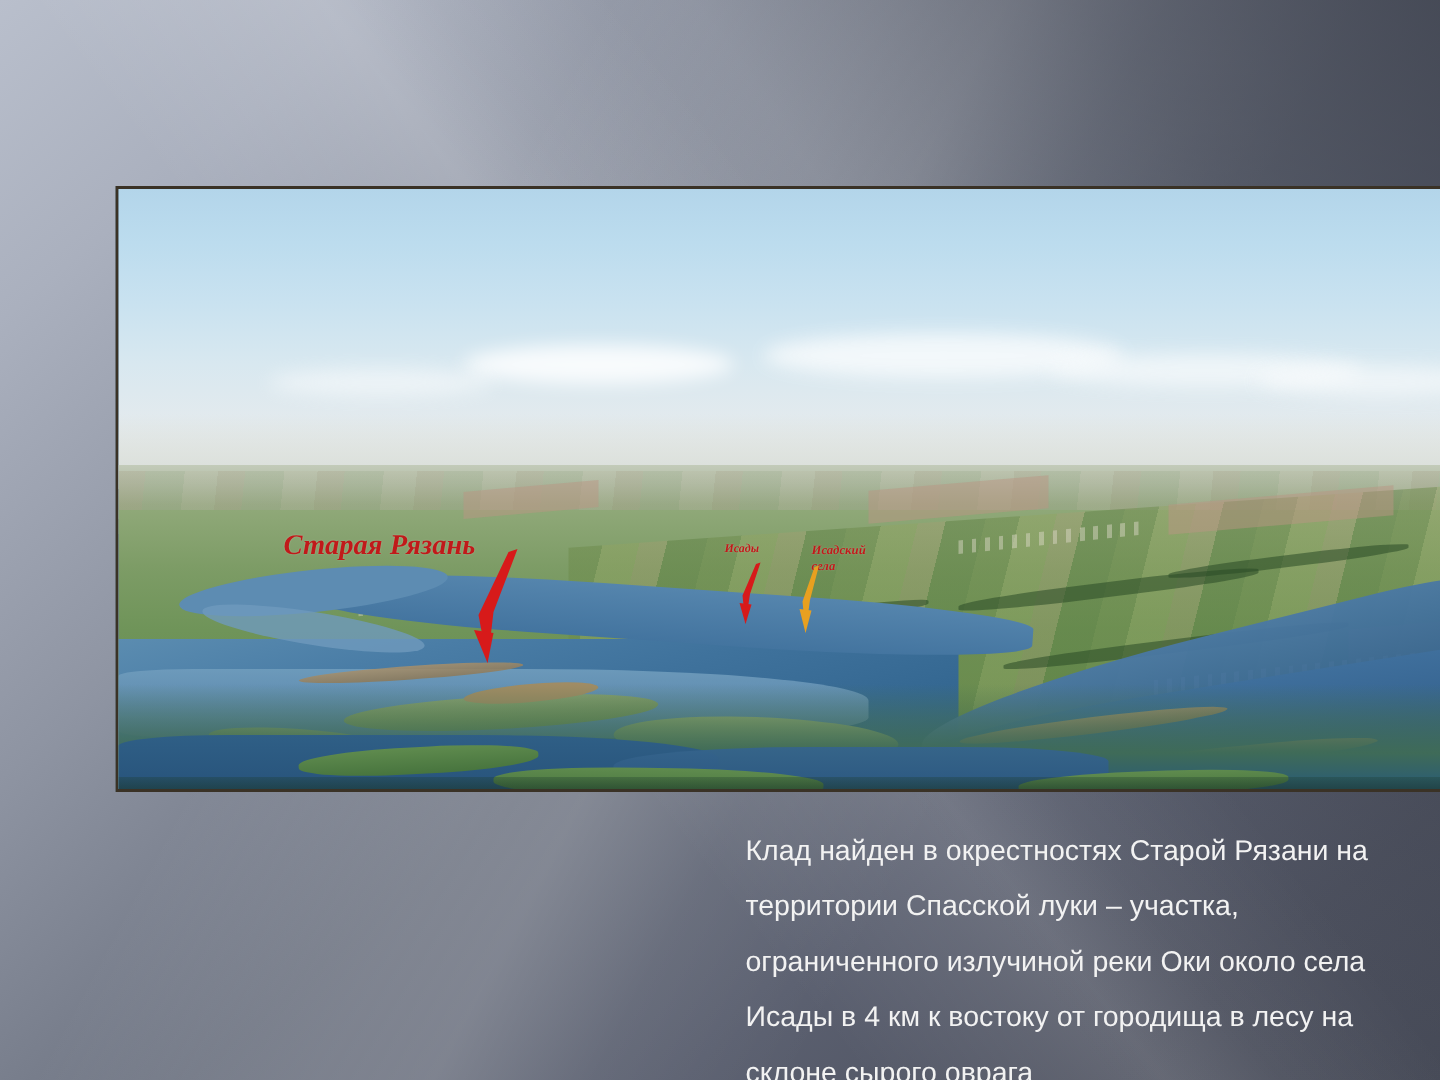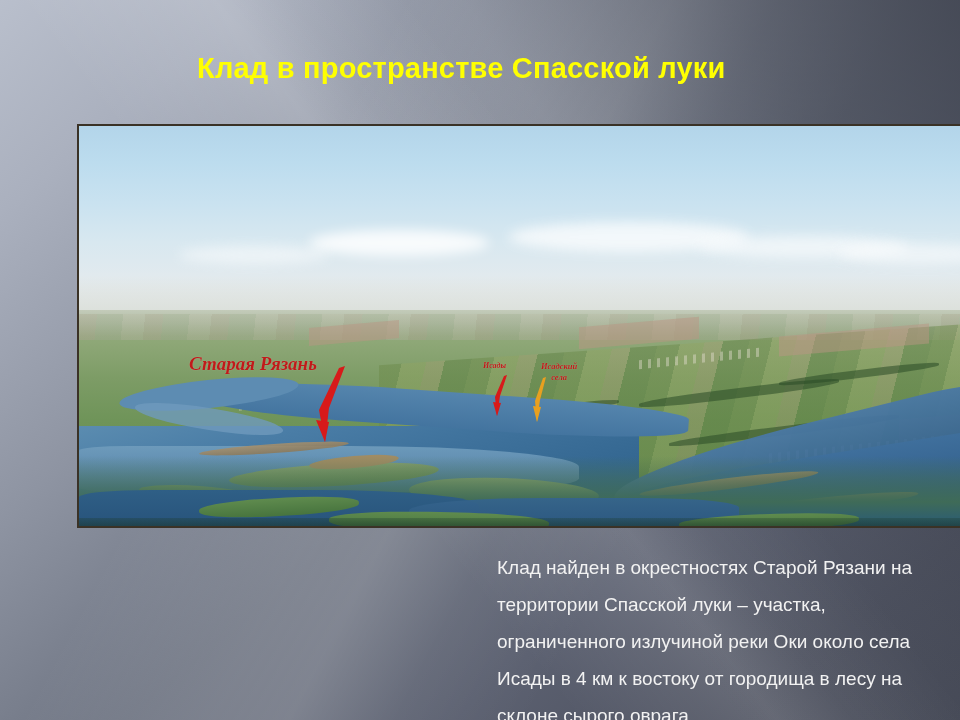--- a/index.html
+++ b/index.html
@@ -284,21 +284,21 @@
     color:#c01a1a;
     font-family:"Liberation Serif", serif;
     font-style:italic;
     font-weight:bold;
     white-space:nowrap;
     text-shadow:0 0 1px rgba(255,255,255,0.35);
     z-index:9;
   }
   #lbl-staraya-ryazan { left:110px; top:227px; font-size:19px; }
   #lbl-isady          { left:404px; top:235px; font-size:8px;  }
-  #lbl-isadsky        { left:462px; top:235px; font-size:8.5px; line-height:11px; text-align:center; }
+  #lbl-isadsky        { left:462px; top:235px; font-size:8.5px; line-height:11px; }
 
   .arrow { position:absolute; z-index:9; }
   #arrow-staraya-ryazan { left:226px; top:238px; }
   #arrow-isady          { left:412px; top:248px; }
   #arrow-isadsky        { left:452px; top:250px; }
 
   
   #body-text {
     position:absolute;
     left:497px; top:549px;
@@ -307,21 +307,20 @@
     font-size:19px;
     line-height:37px;
     z-index:6;
   }
 </style>
 </head>
 <body>
 
 <div id="slide">
 
-  <div id="title">Клад в пространстве  Спасской луки</div>
 
   <div id="photo-frame">
     <div id="photo">
 
       <div class="sky"></div>
       <div class="cloud c1"></div>
       <div class="cloud c2"></div>
       <div class="cloud c3"></div>
       <div class="cloud c4"></div>
       <div class="cloud c5"></div>

